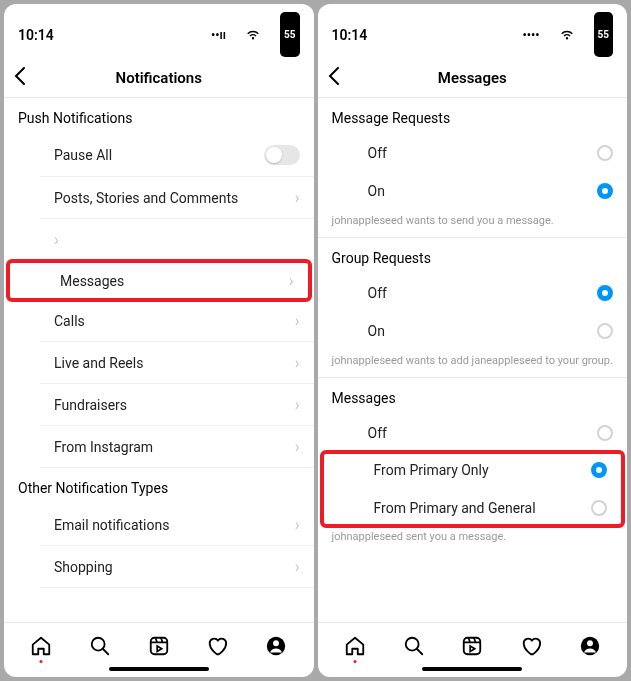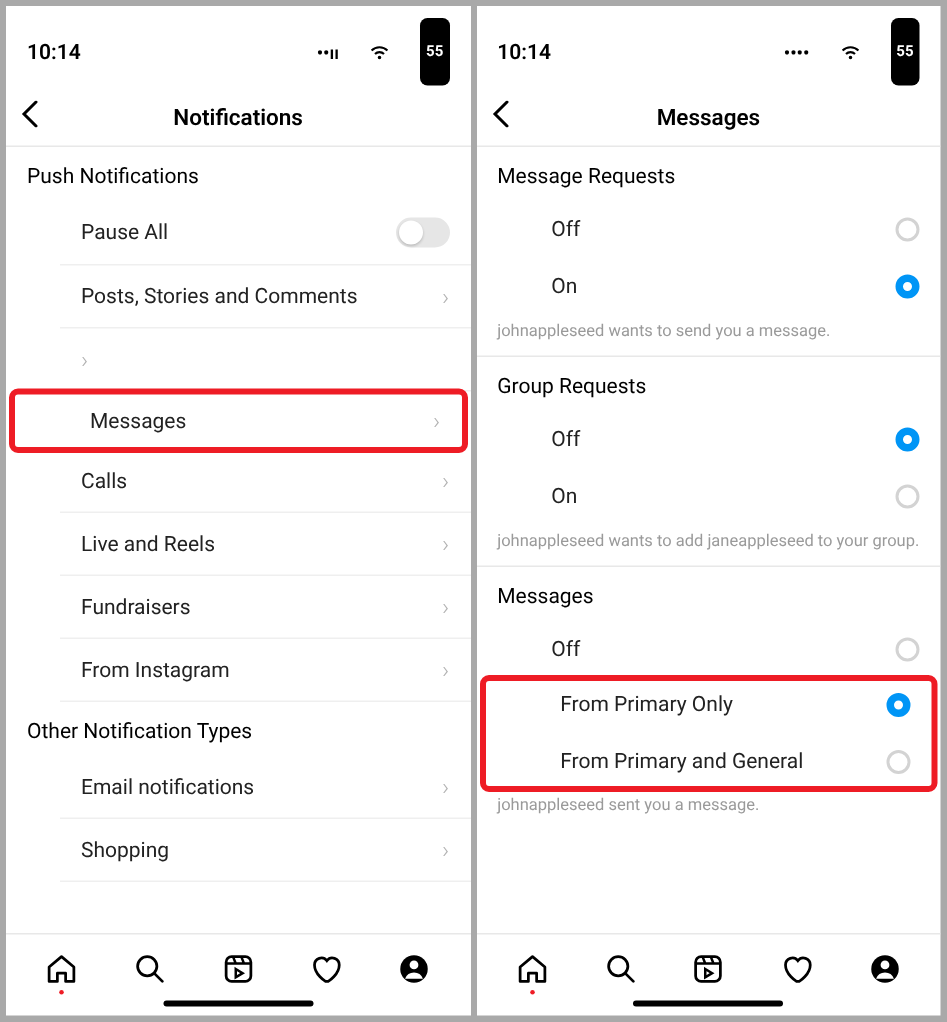--- a/index.html
+++ b/index.html
@@ -1,17 +1,17 @@
 <!DOCTYPE html>
 <html><head>
 <meta charset="utf-8">
 <style>
   * { box-sizing: border-box; margin: 0; padding: 0; font-family: -apple-system, BlinkMacSystemFont, 'Segoe UI', Roboto, Helvetica, Arial, sans-serif; }
   body { background: #a9a9a9; padding: 4px; display: flex; gap: 4px; width: 631px; height: 681px; }
-  .phone { background: #fff; flex: 1; position: relative; overflow: hidden; display: flex; flex-direction: column; }
+  .phone { background: #fff; flex: 1; position: relative; overflow: hidden; display: flex; flex-direction: column; border-radius: 12px; }
   .status-bar { display: flex; justify-content: space-between; align-items: center; padding: 8px 14px 4px; font-size: 13px; font-weight: 600; }
   .status-left { font-size: 14px; }
   .status-right { display: flex; align-items: center; gap: 20px; font-size: 12px; }
   .battery-badge { background: #000; color: #fff; border-radius: 5px; padding: 17px 4px; font-size: 10px; font-weight: 700; }
   .nav-header { display: flex; align-items: flex-start; justify-content: center; position: relative; padding: 8px 12px 10px; border-bottom: 1px solid #e8e8e8; }
   .back-btn { position: absolute; left: 10px; top: 6px; font-size: 20px; font-weight: 300; }
   .nav-title { font-size: 15px; font-weight: 600; }
   .content { flex: 1; overflow: hidden; }
   .section-header { font-size: 14px; font-weight: 400; padding: 12px 14px 8px; }
   .row { display: flex; align-items: center; justify-content: space-between; padding: 11px 14px; font-size: 14px; color: #222; margin-left: 36px; }

